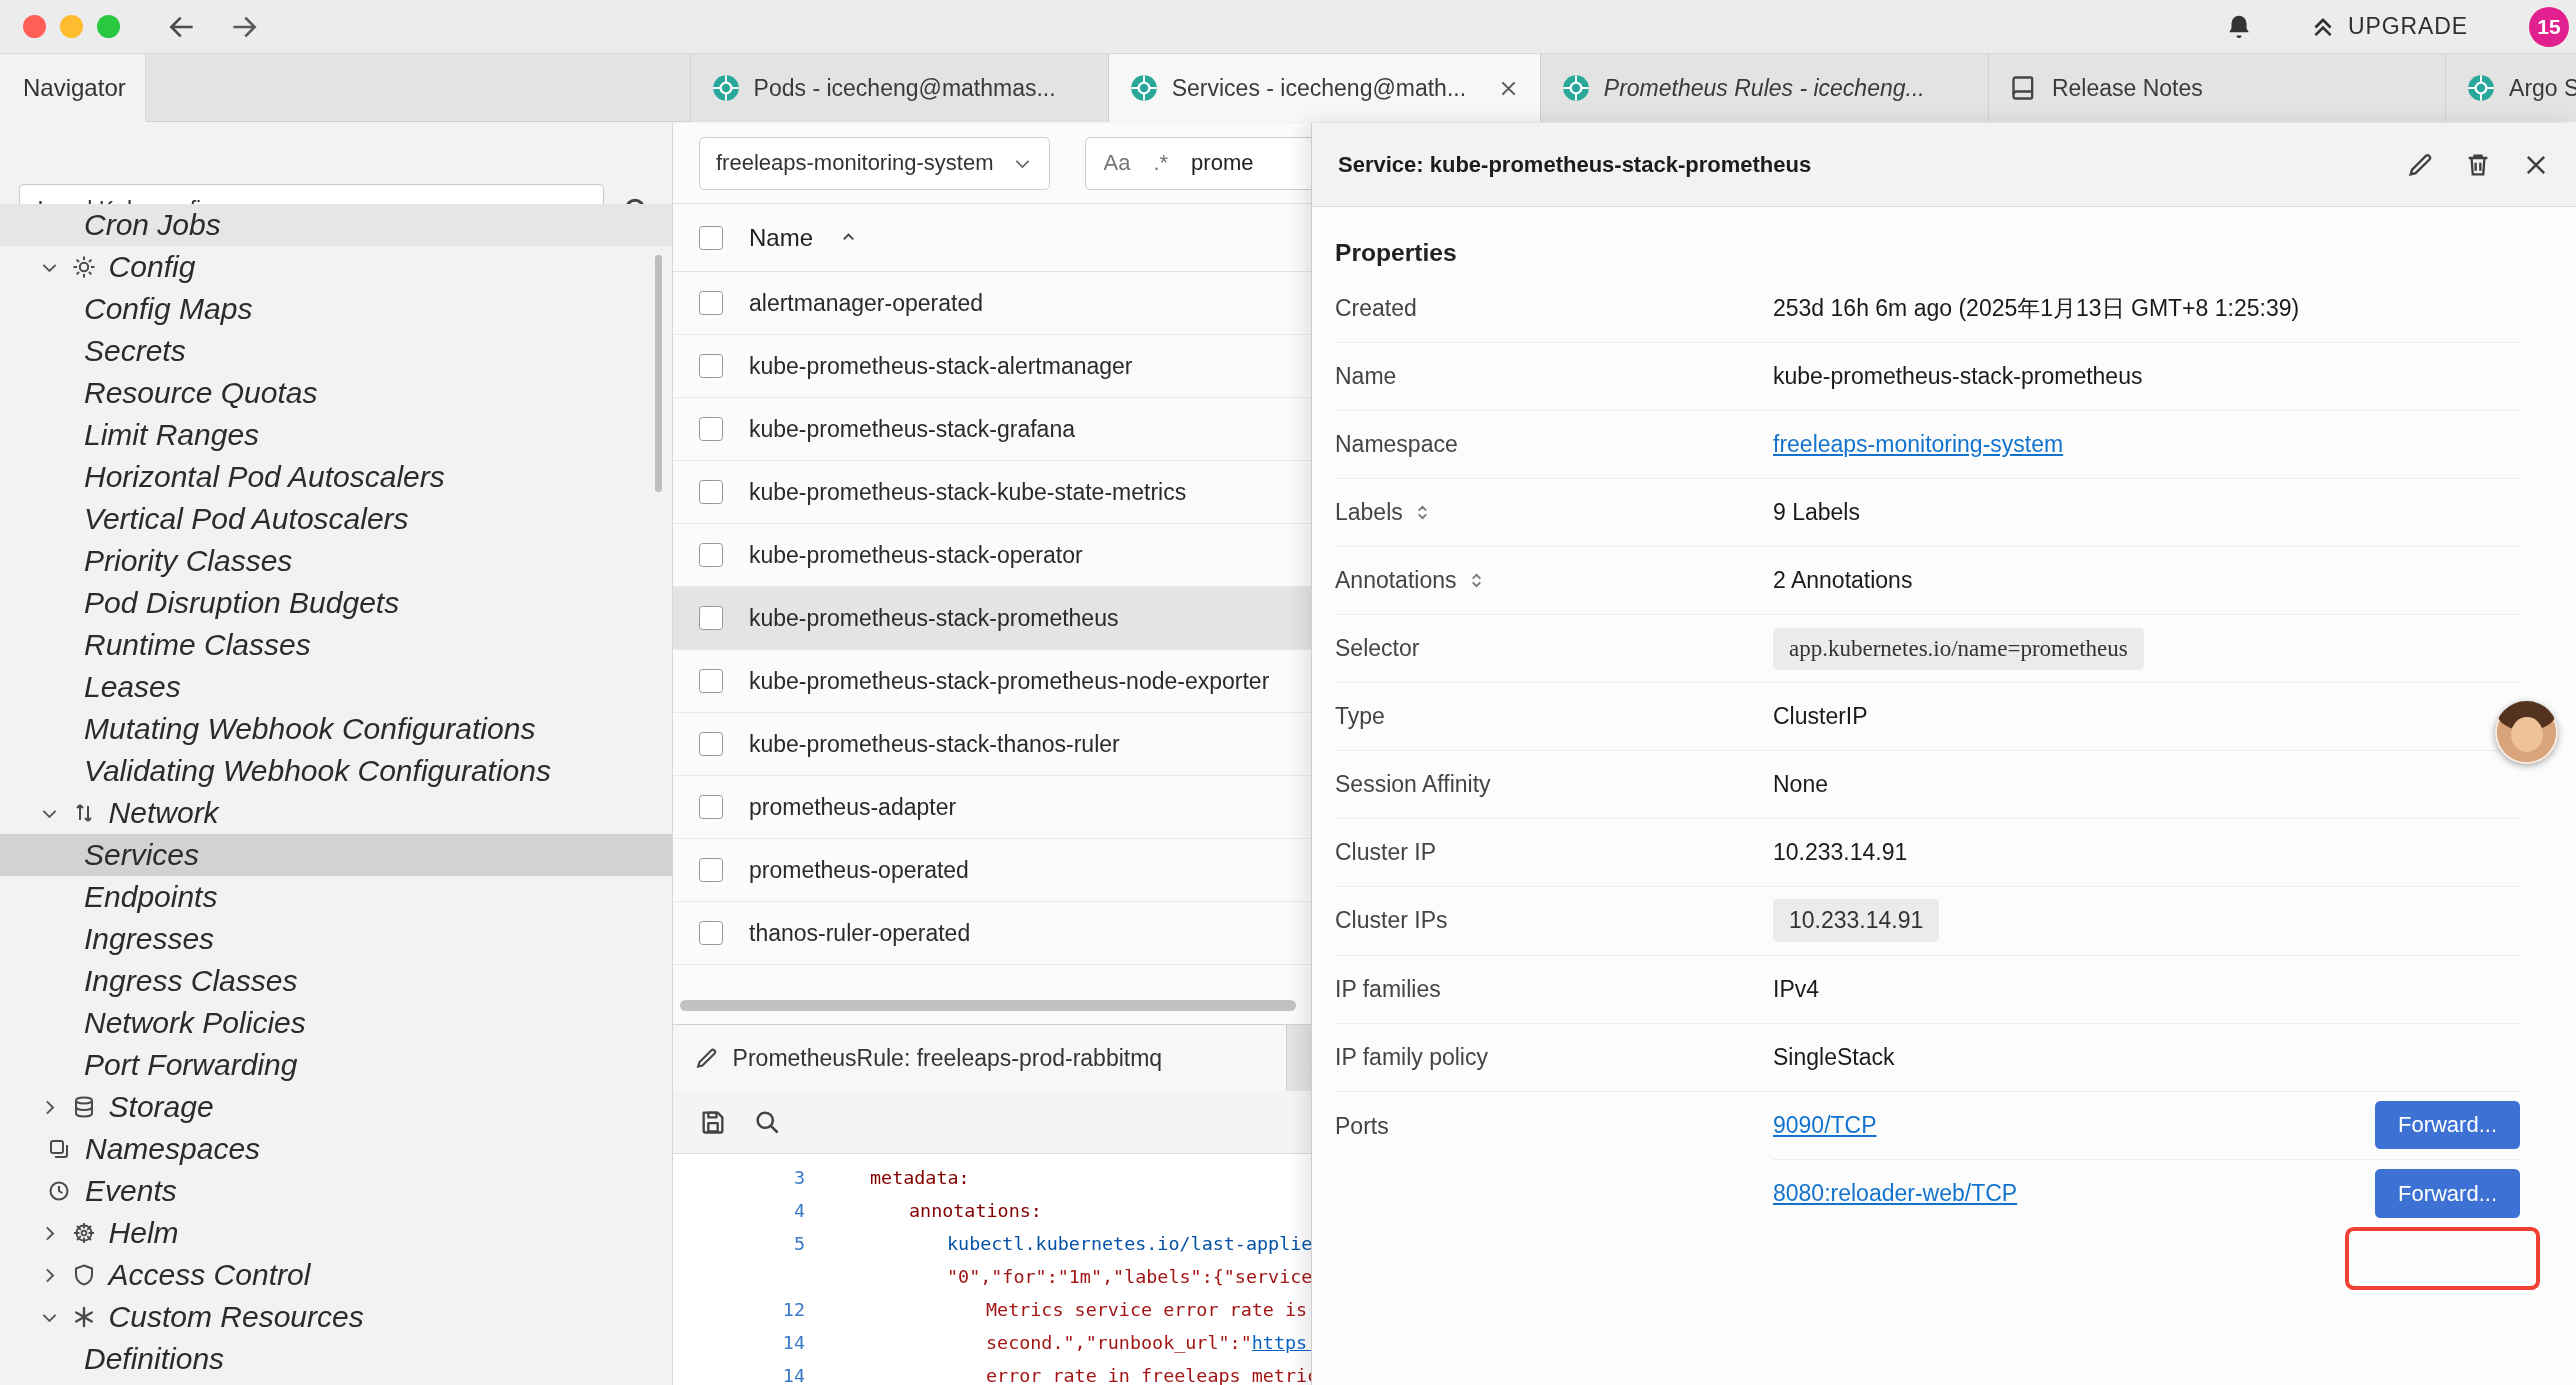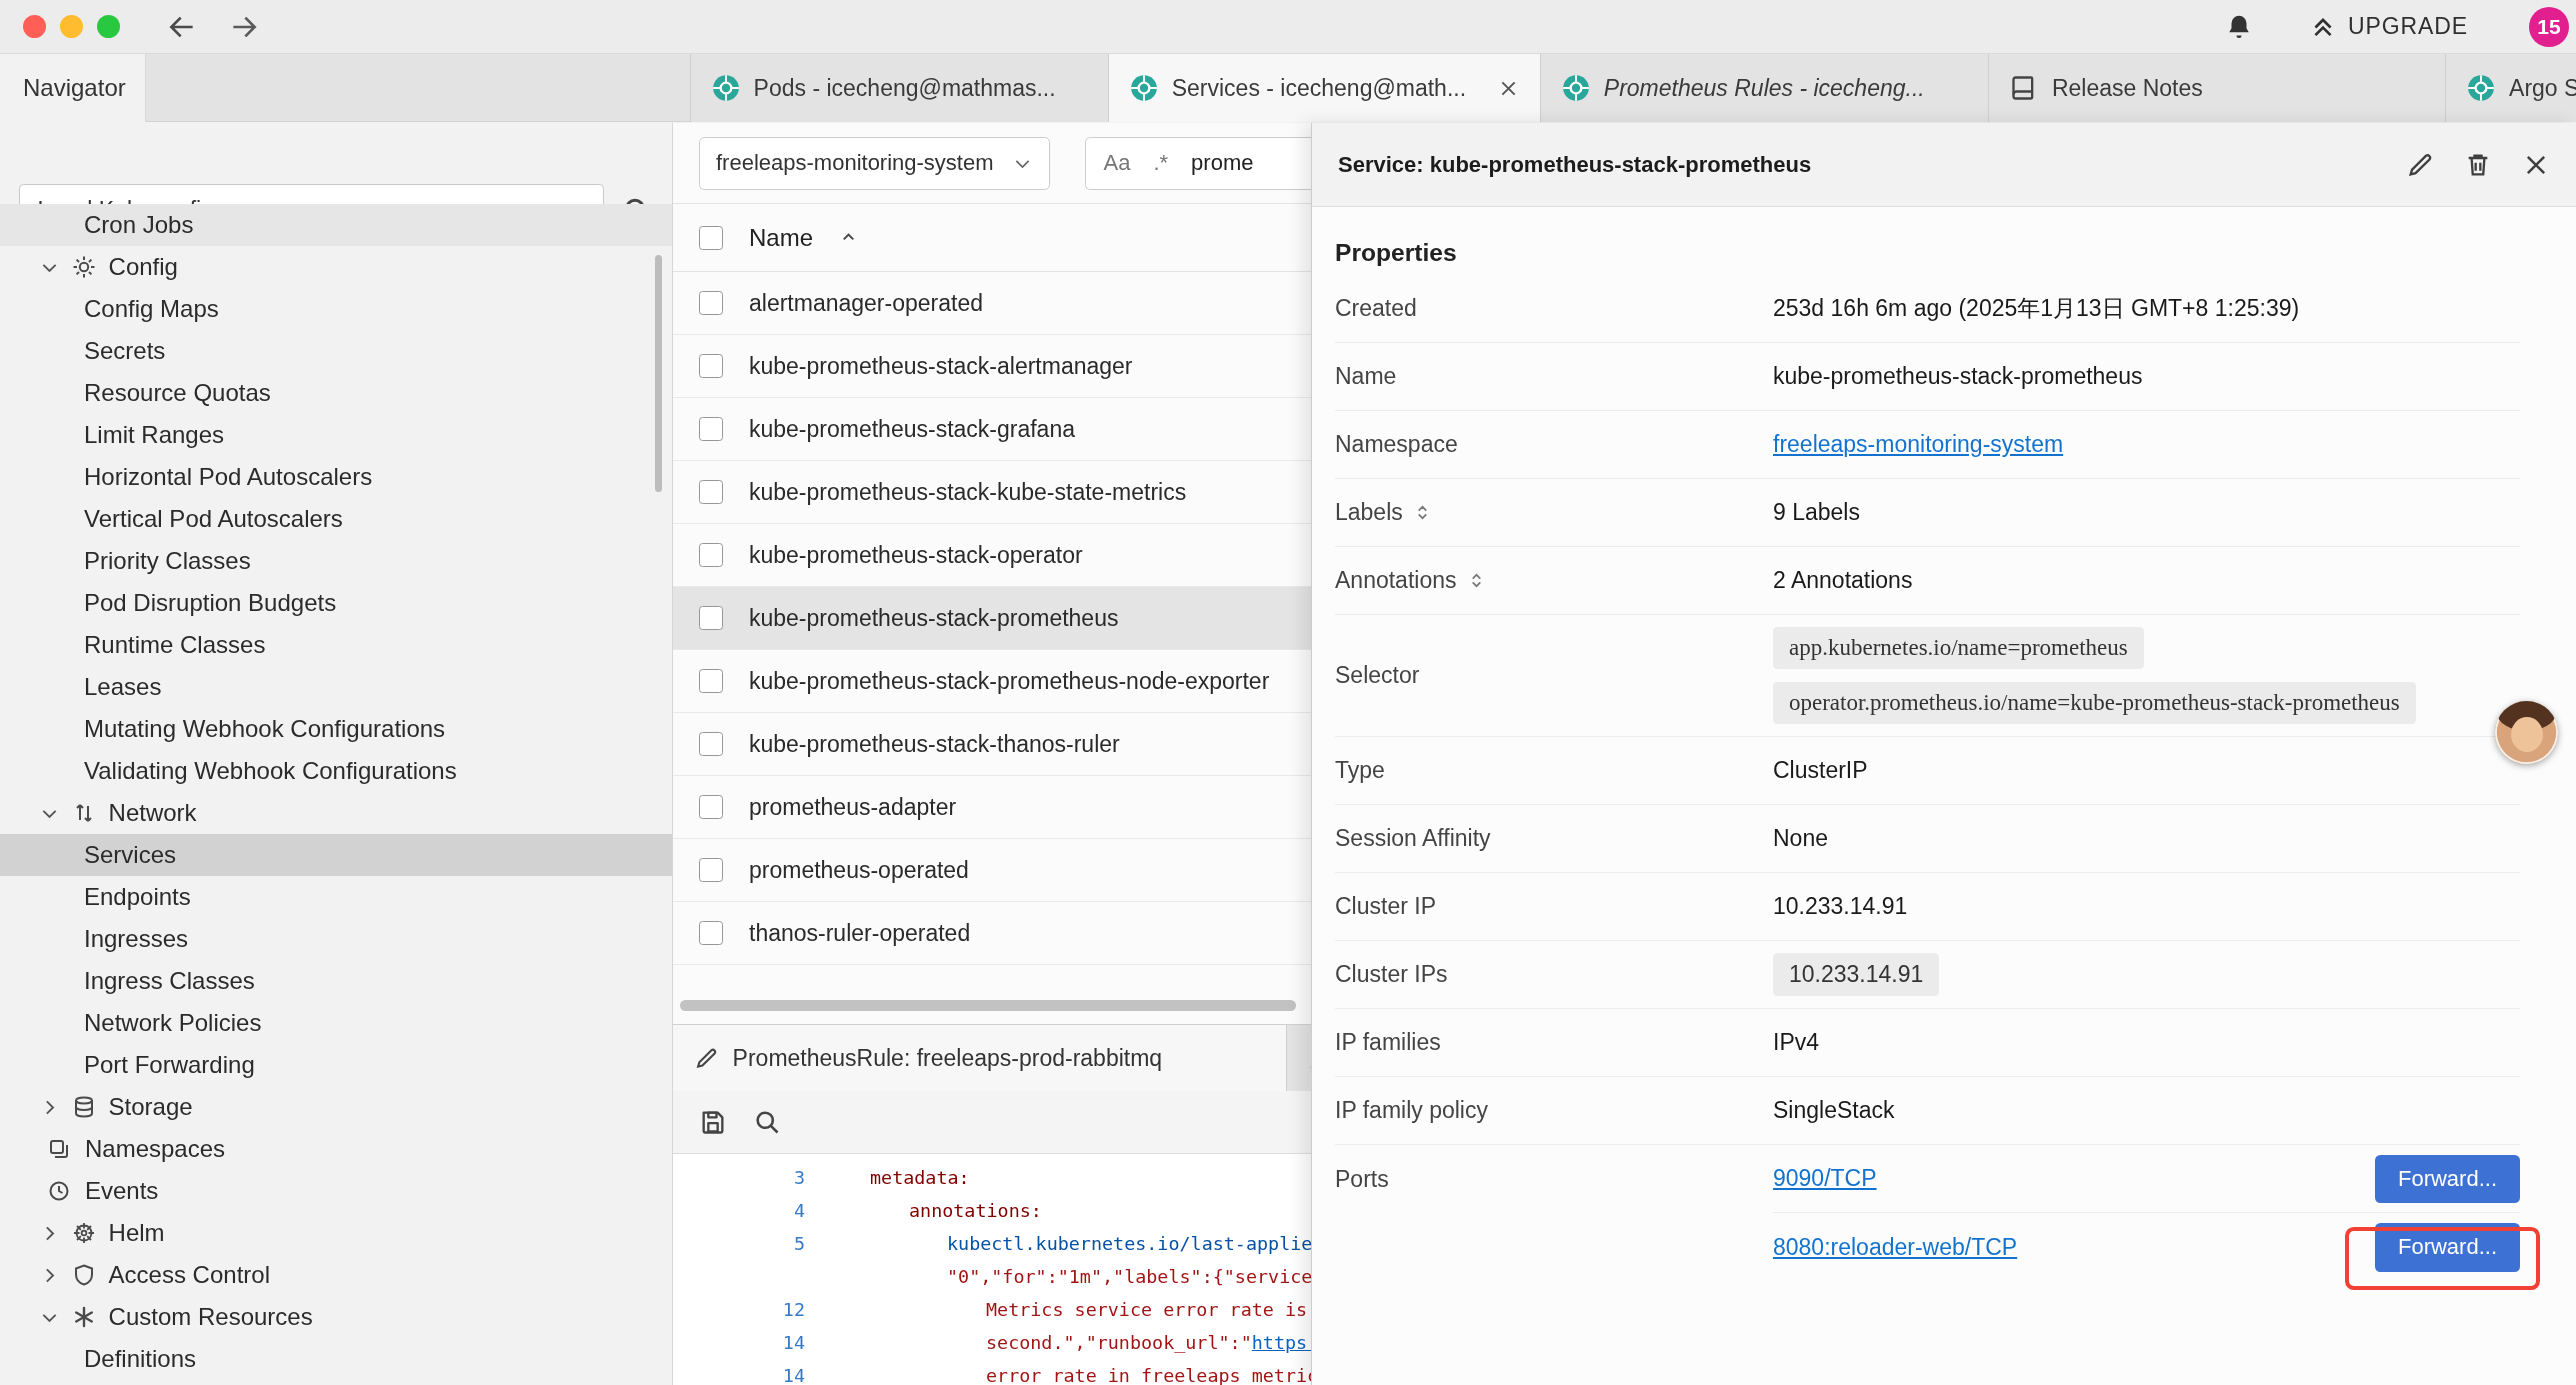--- a/index.html
+++ b/index.html
@@ -46,22 +46,22 @@
 
   
   .sidebar{position:absolute;top:123px;left:0;width:673px;bottom:0;background:#f2f2f2;
     border-right:0.9px solid #d6d6d6;overflow:hidden;}
   .sidebar-controls{height:81px;display:flex;align-items:center;padding:0 19px;gap:17.5px;margin-top:47px;}
   .kube-select{flex:1;height:54px;background:#fff;border:0.9px solid #c8c8c8;border-radius:4.4px;
     display:flex;align-items:center;padding:0 17.5px;font-size:23px;color:#333;cursor:pointer;}
   .kube-select .chev{margin-left:auto;width:23px;height:23px;color:#666;display:inline-flex;}
   .sicon{width:32px;height:32px;color:#444;display:inline-flex;cursor:pointer;}
   .tree{position:absolute;top:81px;left:0;right:0;bottom:0;}
-  .titem{height:42px;display:flex;align-items:center;font-size:24px;color:#2b2b2b;
-    padding-left:84px;cursor:pointer;}
+  .titem{height:42px;display:flex;align-items:center;font-size:30px;color:#2b2b2b;
+    padding-left:84px;cursor:pointer;font-style:italic;}
   .titem.group{padding-left:39px;gap:12.3px;}
   .titem.top{padding-left:47px;gap:14px;}
   .titem.selected{background:#d2d2d2;}
   .titem.hover{background:#e6e6e6;}
   .tree-ic{width:24px;height:24px;color:#4a4a4a;display:inline-flex;flex:0 0 auto;}
   .chev-ic{width:21px;height:21px;color:#555;display:inline-flex;flex:0 0 auto;}
   .sb-v{position:absolute;top:132px;right:10.5px;width:7px;height:237px;background:#bdbdbd;
     border-radius:3.5px;}
 
   
@@ -609,21 +609,20 @@
       </div>
       <div class="dvalue">2 Annotations</div>
     </div>
 
     <div class="drow">
       <div class="dlabel">
           <span>Selector</span>
         </div>
       <div class="dvalue chipcol">
         <span class="badge-chip">app.kubernetes.io/name=prometheus</span>
-        <span class="badge-chip">operator.prometheus.io/name=kube-prometheus-stack-prometheus</span>
       </div>
     </div>
 
     <div class="drow">
       <div class="dlabel">
           <span>Type</span>
         </div>
       <div class="dvalue">ClusterIP</div>
     </div>
 

